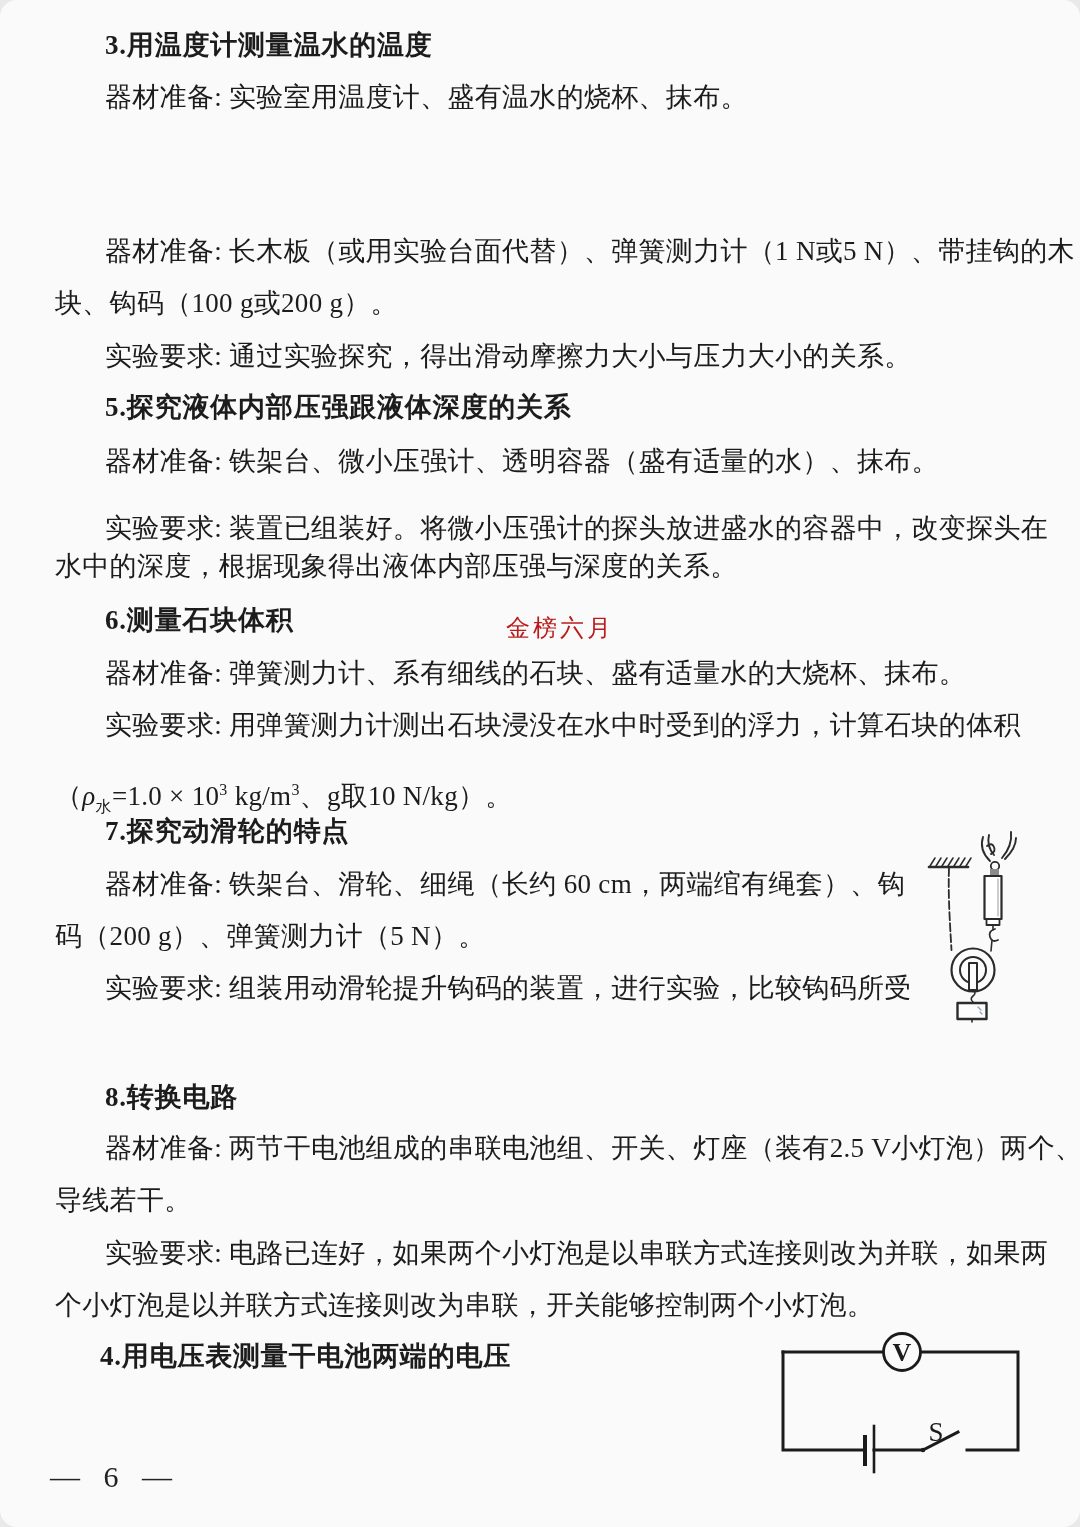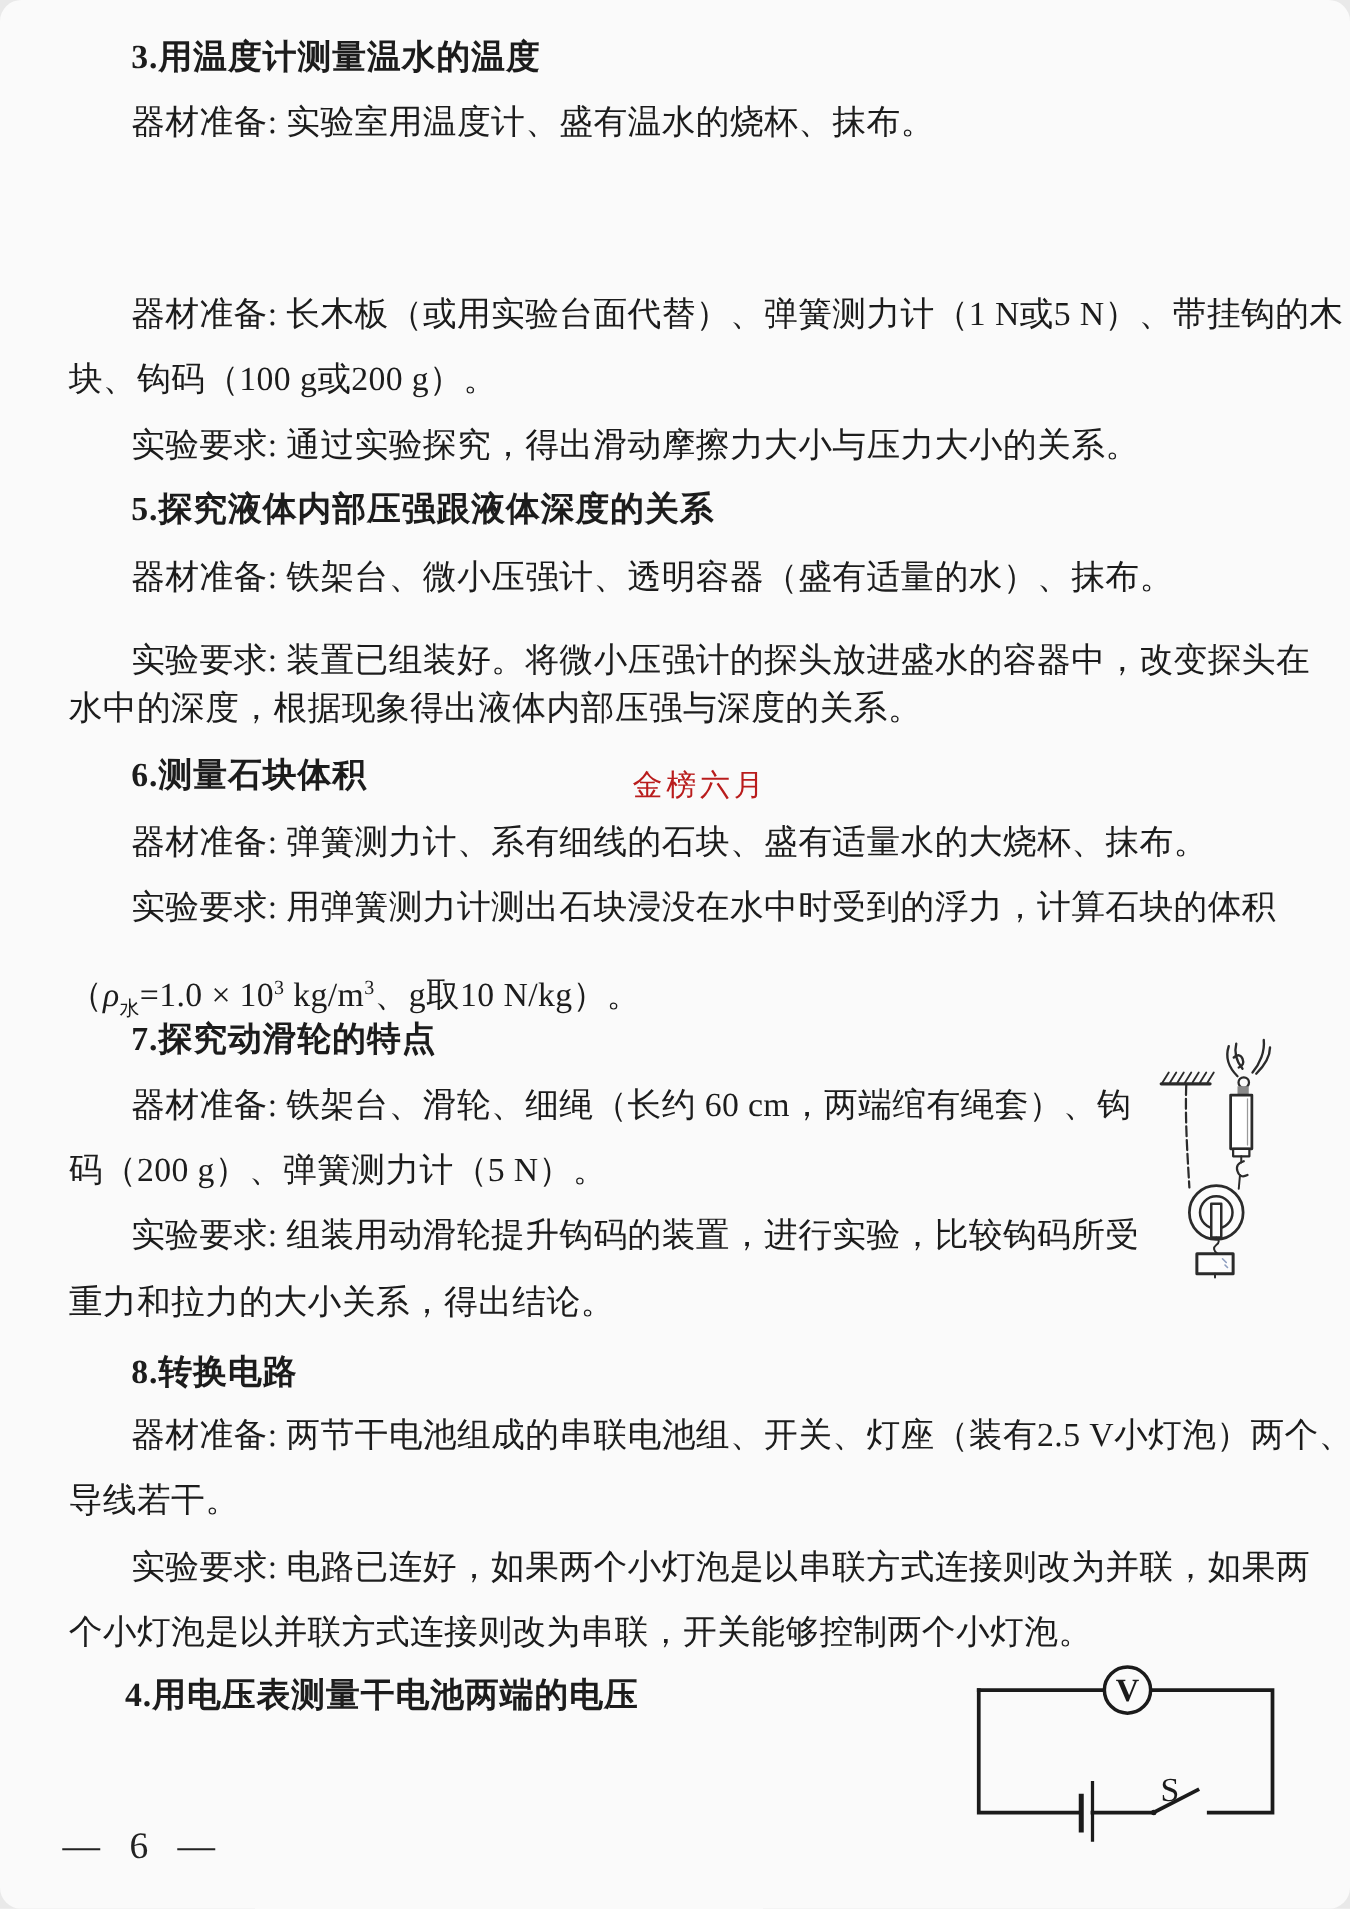--- a/index.html
+++ b/index.html
@@ -63,21 +63,20 @@
 
   <div class="line heading indent" style="top:605px">6.测量石块体积</div>
   <div class="line indent" style="top:658px">器材准备: 弹簧测力计、系有细线的石块、盛有适量水的大烧杯、抹布。</div>
   <div class="line indent" style="top:710px">实验要求: 用弹簧测力计测出石块浸没在水中时受到的浮力，计算石块的体积</div>
   <div class="line" style="top:781px"><span>（</span><span class="rho">ρ</span><span class="sub">水</span><span>=1.0 × 10</span><span class="sup">3</span><span> kg/m</span><span class="sup">3</span><span>、g取10 N/kg）。</span></div>
 
   <div class="line heading indent" style="top:816px">7.探究动滑轮的特点</div>
   <div class="line indent" style="top:869px">器材准备: 铁架台、滑轮、细绳（长约 60 cm，两端绾有绳套）、钩</div>
   <div class="line" style="top:921px">码（200 g）、弹簧测力计（5 N）。</div>
   <div class="line indent" style="top:973px">实验要求: 组装用动滑轮提升钩码的装置，进行实验，比较钩码所受</div>
-  <div class="line" style="top:1026px">重力和拉力的大小关系，得出结论。</div>
 
   <svg class="fig fig-pulley" viewBox="905 828 130 225" aria-hidden="true">
     <g stroke="#2b2b2b" fill="none" stroke-width="2" stroke-linecap="round" stroke-linejoin="round">
       <g>
         <line x1="929" y1="867" x2="968" y2="867" stroke-width="2.6"></line>
         <path d="M930,866 l5,-8 M936,866 l5,-8 M942,866 l5,-8 M948,866 l5,-8 M954,866 l5,-8 M960,866 l5,-8 M966,866 l5,-8" stroke-width="1.5"></path>
       </g>
       <path d="M949,868 C948,896 950,924 951.5,950" stroke-width="1.8" stroke-dasharray="8 3"></path>
       <g stroke-width="1.9">
         <path d="M983,837 c-3,9 0,17 7,24"></path>

